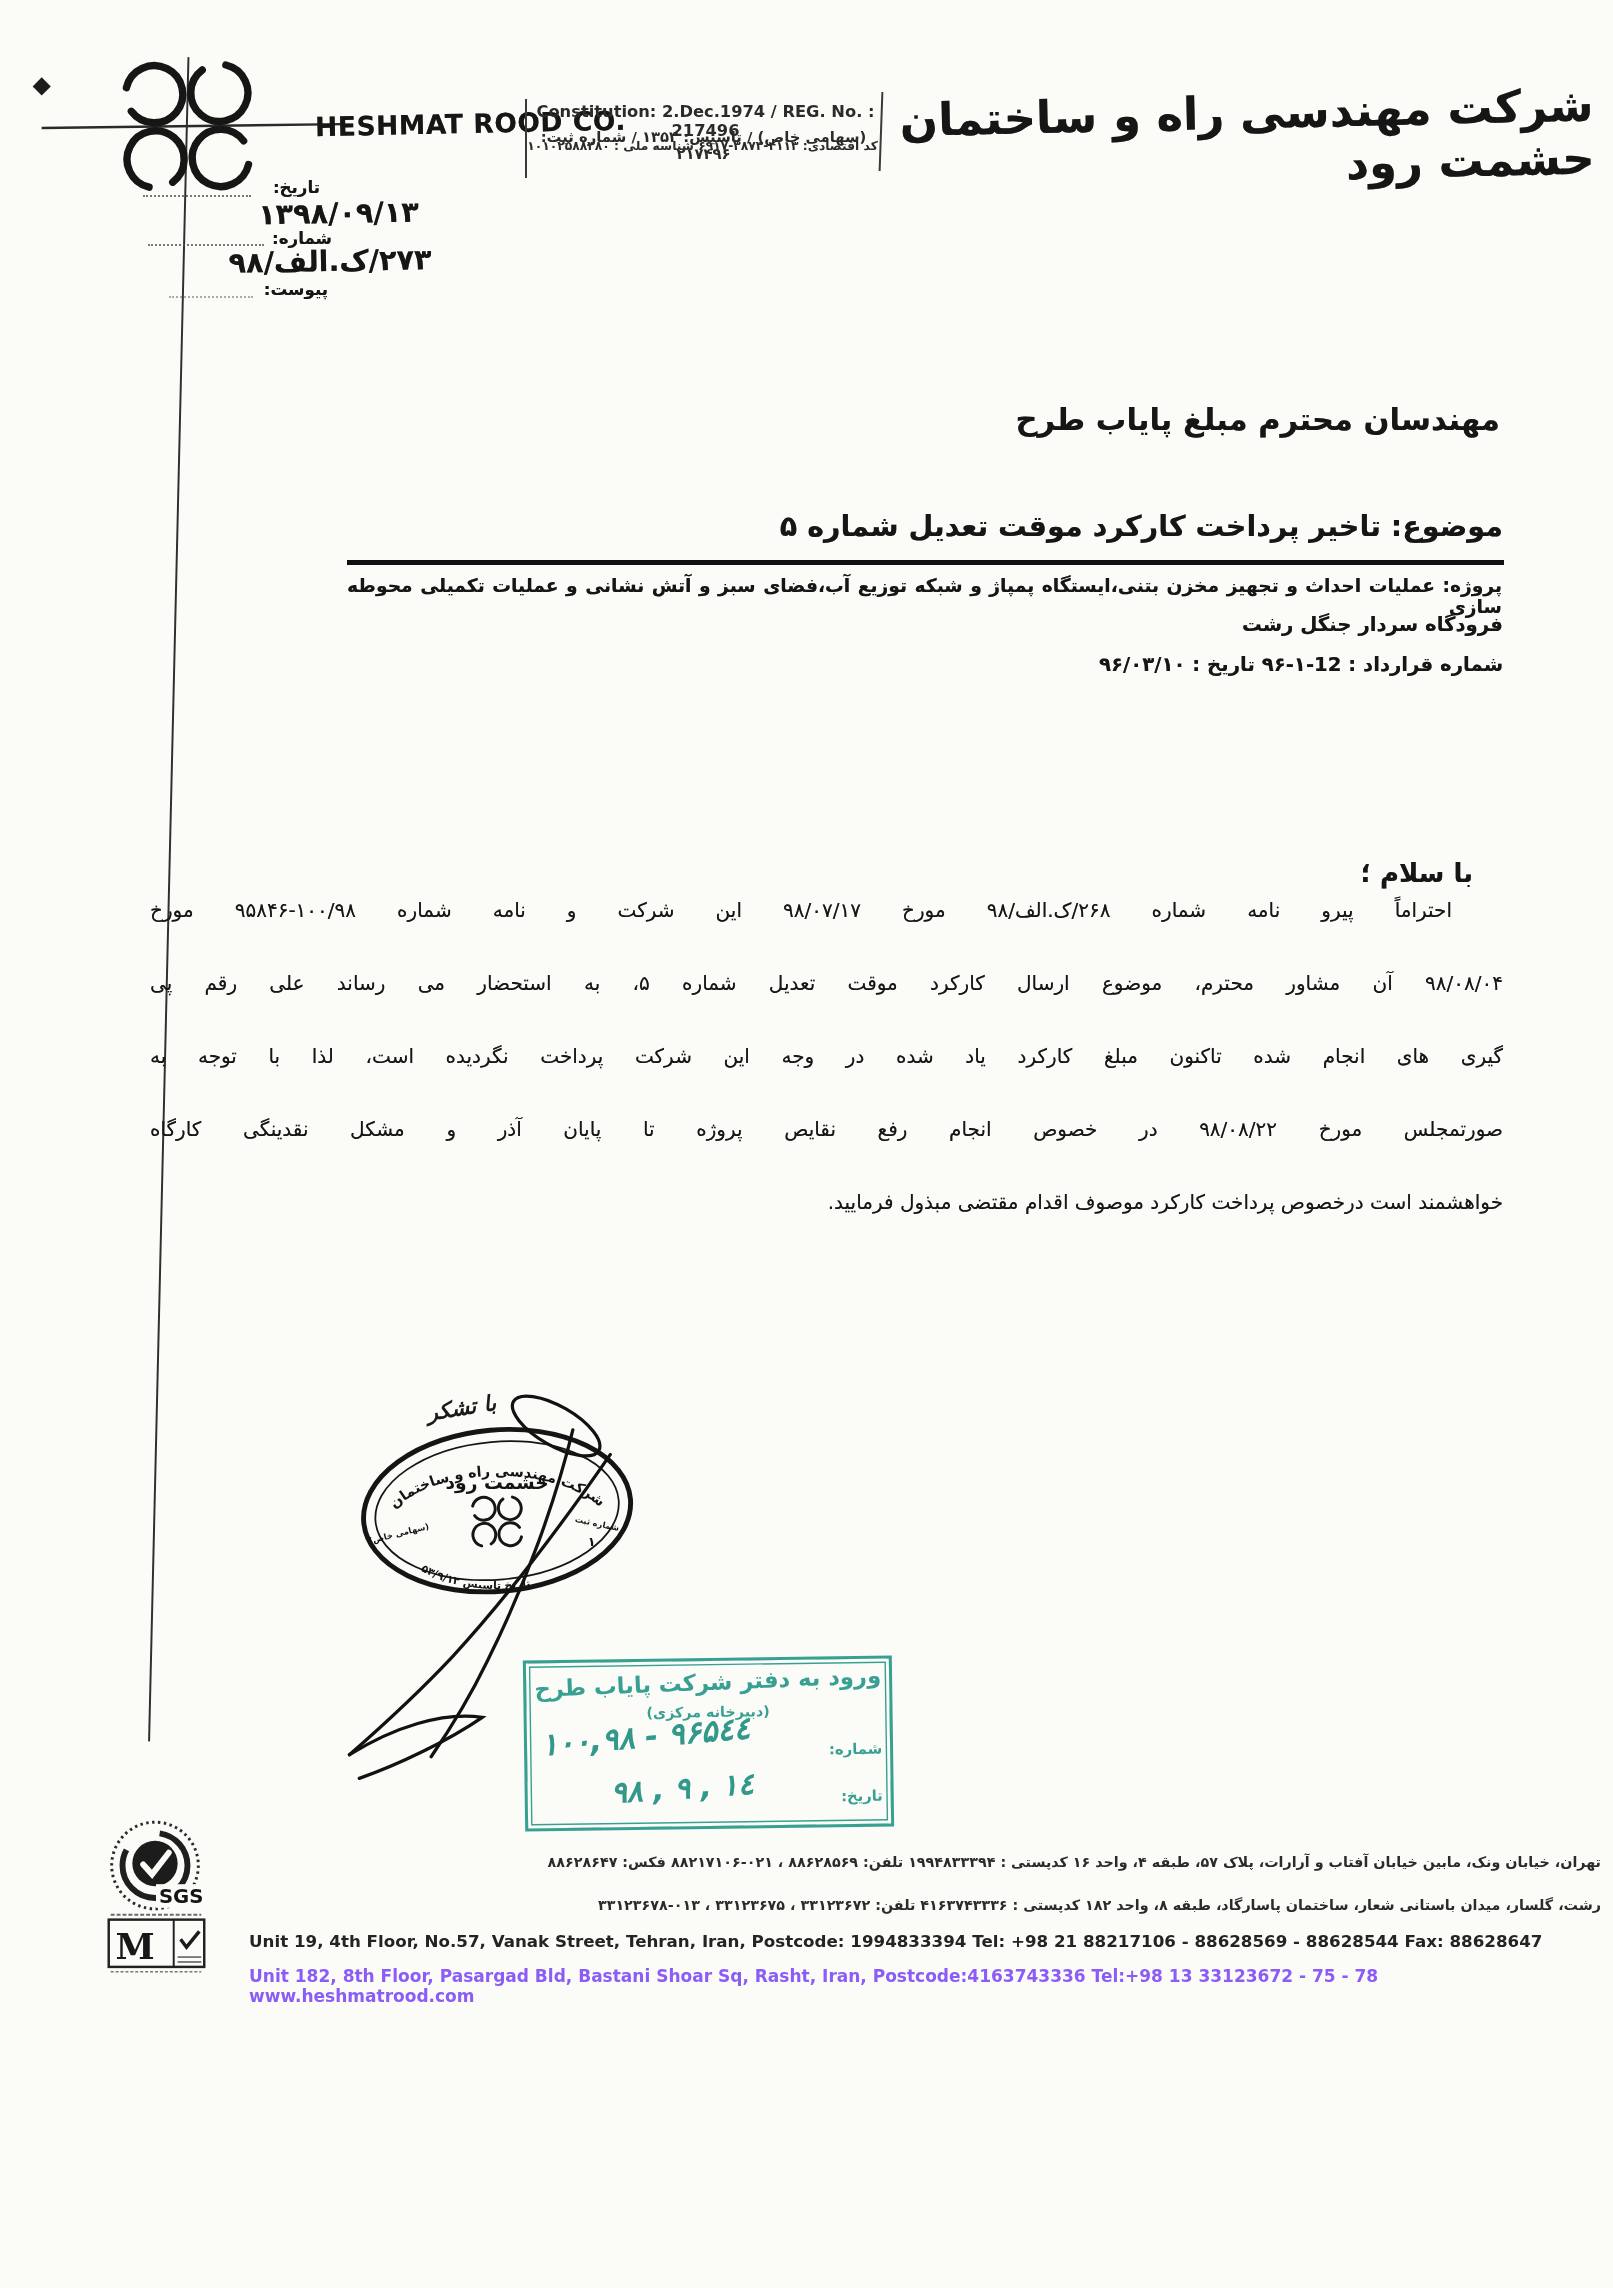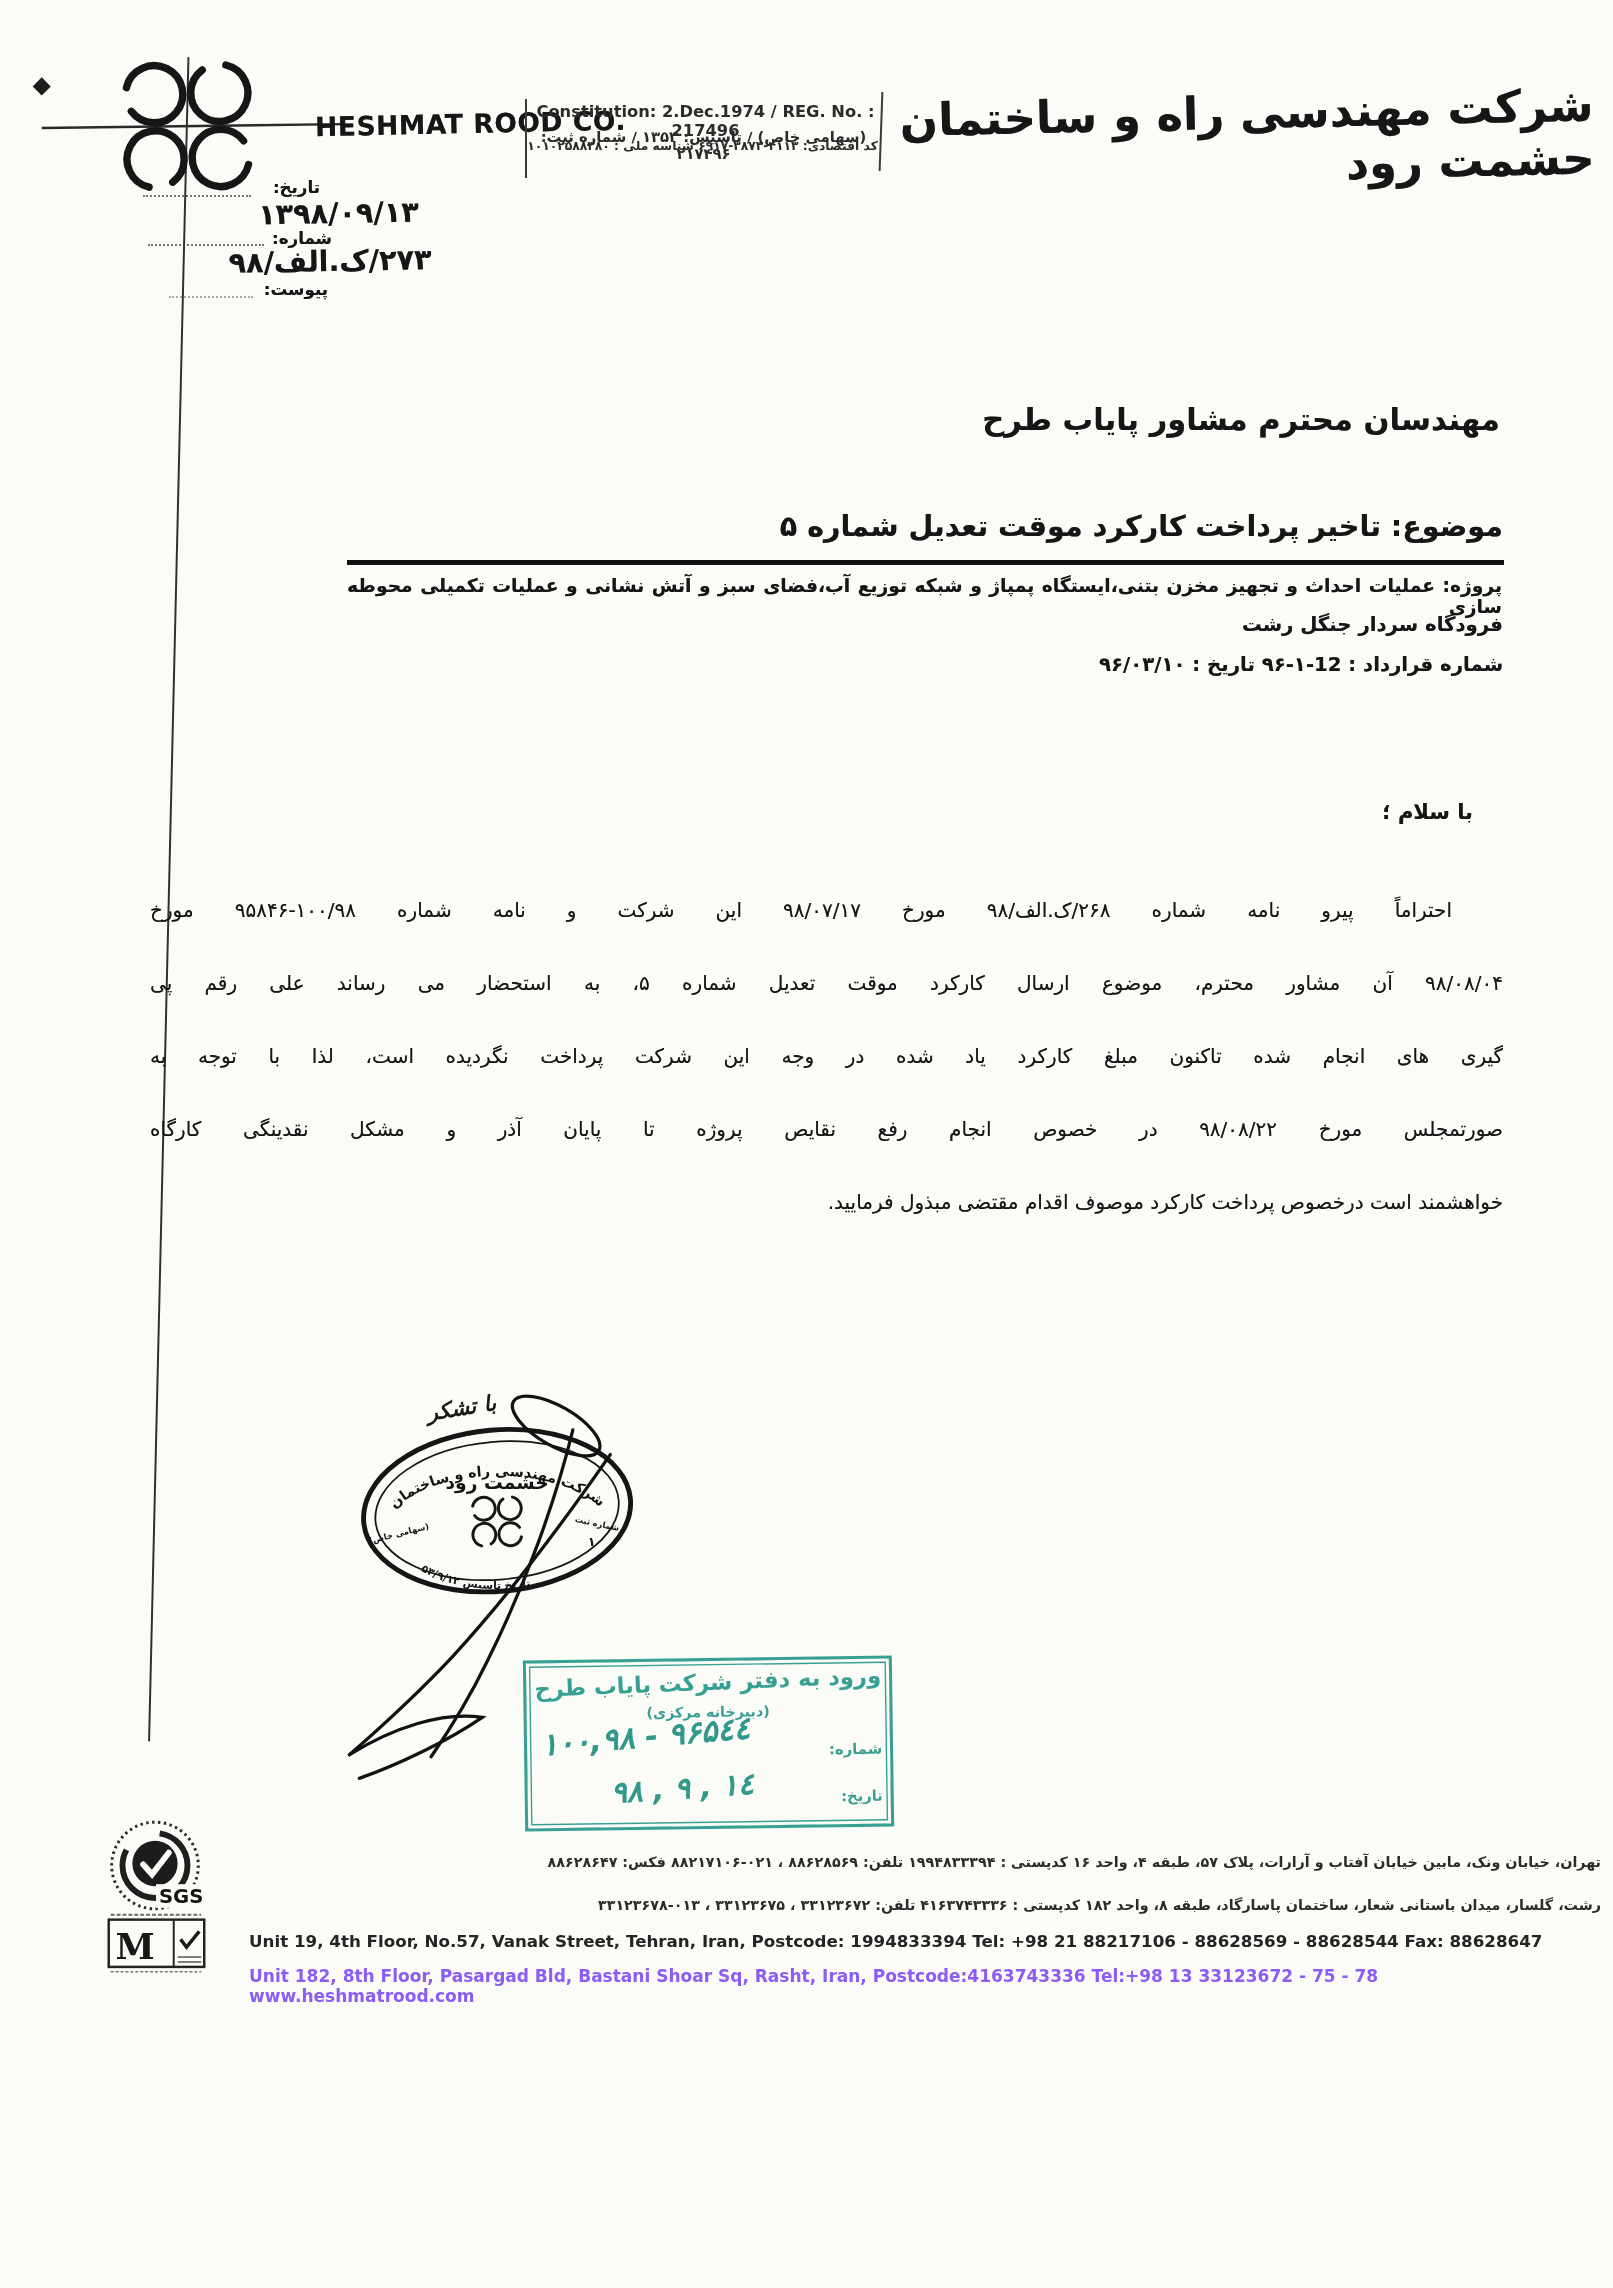--- a/index.html
+++ b/index.html
@@ -72,30 +72,30 @@
   <div class="abs fa b ink right" style="left:246px;top:177px;width:74px;font-size:16.7px">تاریخ:</div>
   <div class="abs fa b ink center" style="left:225px;top:196px;width:227px;font-size:28.6px;transform:rotate(-1deg)">۱۳۹۸/۰۹/۱۳</div>
 
   <div class="abs dots" style="left:148px;top:243px;width:116px"></div>
   <div class="abs fa b ink right" style="left:258px;top:228px;width:74px;font-size:16.7px">شماره:</div>
   <div class="abs fa b ink center" style="left:207px;top:244px;width:246px;font-size:28.6px;transform:rotate(-1deg)">۲۷۳/ک.الف/۹۸</div>
 
   <div class="abs dots" style="left:169px;top:295px;width:84px;opacity:.45"></div>
   <div class="abs fa b ink right" style="left:249px;top:279px;width:79px;font-size:16.7px">پیوست:</div>
 
-  <div class="abs fa b ink right" style="left:867px;top:402px;width:633px;font-size:30.5px">مهندسان محترم مشاور پایاب طرح</div>
+  <div class="abs fa b ink right" style="left:867px;top:402px;width:633px;font-size:30.5px">مهندسان محترم مبلغ پایاب طرح</div>
 
   <div class="abs fa b ink right" style="left:690px;top:509px;width:813px;font-size:28.6px">موضوع: تاخیر پرداخت کارکرد موقت تعدیل شماره ۵</div>
   <div class="abs" style="left:347px;top:560px;width:1157px;height:4.9px;background:#101010"></div>
 
   <div class="abs fa b ink just" style="left:347px;top:575px;width:1155px;font-size:18.7px">پروژه: عملیات احداث و تجهیز مخزن بتنی،ایستگاه پمپاژ و شبکه توزیع آب،فضای سبز و آتش نشانی و عملیات تکمیلی محوطه سازی</div>
   <div class="abs fa b ink right" style="left:1084px;top:613px;width:419px;font-size:19.7px">فرودگاه سردار جنگل رشت</div>
   <div class="abs fa b ink right" style="left:887px;top:653px;width:616px;font-size:19.7px">شماره قرارداد : 12-۱-۹۶ تاریخ : ۹۶/۰۳/۱۰</div>
 
-  <div class="abs fa b ink right" style="left:1320px;top:800px;width:153px;font-size:21px">با سلام ؛</div>
+  <div class="abs fa b ink right" style="left:1320px;top:858px;width:153px;font-size:26px">با سلام ؛</div>
 
   <div class="abs fa ink bodyline just" style="left:150px;top:894px;width:1353px;padding-right:51px;box-sizing:border-box">احتراماً پیرو نامه شماره ۲۶۸/ک.الف/۹۸ مورخ ۹۸/۰۷/۱۷ این شرکت و نامه شماره ۱۰۰/۹۸-۹۵۸۴۶ مورخ</div>
   <div class="abs fa ink bodyline just" style="left:150px;top:967px;width:1353px">۹۸/۰۸/۰۴ آن مشاور محترم، موضوع ارسال کارکرد موقت تعدیل شماره ۵، به استحضار می رساند علی رقم پی</div>
   <div class="abs fa ink bodyline just" style="left:150px;top:1040px;width:1353px">گیری های انجام شده تاکنون مبلغ کارکرد یاد شده در وجه این شرکت پرداخت نگردیده است، لذا با توجه به</div>
   <div class="abs fa ink bodyline just" style="left:150px;top:1113px;width:1353px">صورتمجلس مورخ ۹۸/۰۸/۲۲ در خصوص انجام رفع نقایص پروژه تا پایان آذر و مشکل نقدینگی کارگاه</div>
   <div class="abs fa ink bodyline right" style="left:150px;top:1186px;width:1353px">خواهشمند است درخصوص پرداخت کارکرد موصوف اقدام مقتضی مبذول فرمایید.</div>
 
   <svg class="abs" style="left:315px;top:1361px" width="374" height="443" viewBox="0 0 380 450">
     <g transform="rotate(-5 185 152)" stroke="#151515" fill="none">
       <ellipse cx="185" cy="152" rx="136" ry="82" stroke-width="5"></ellipse>

